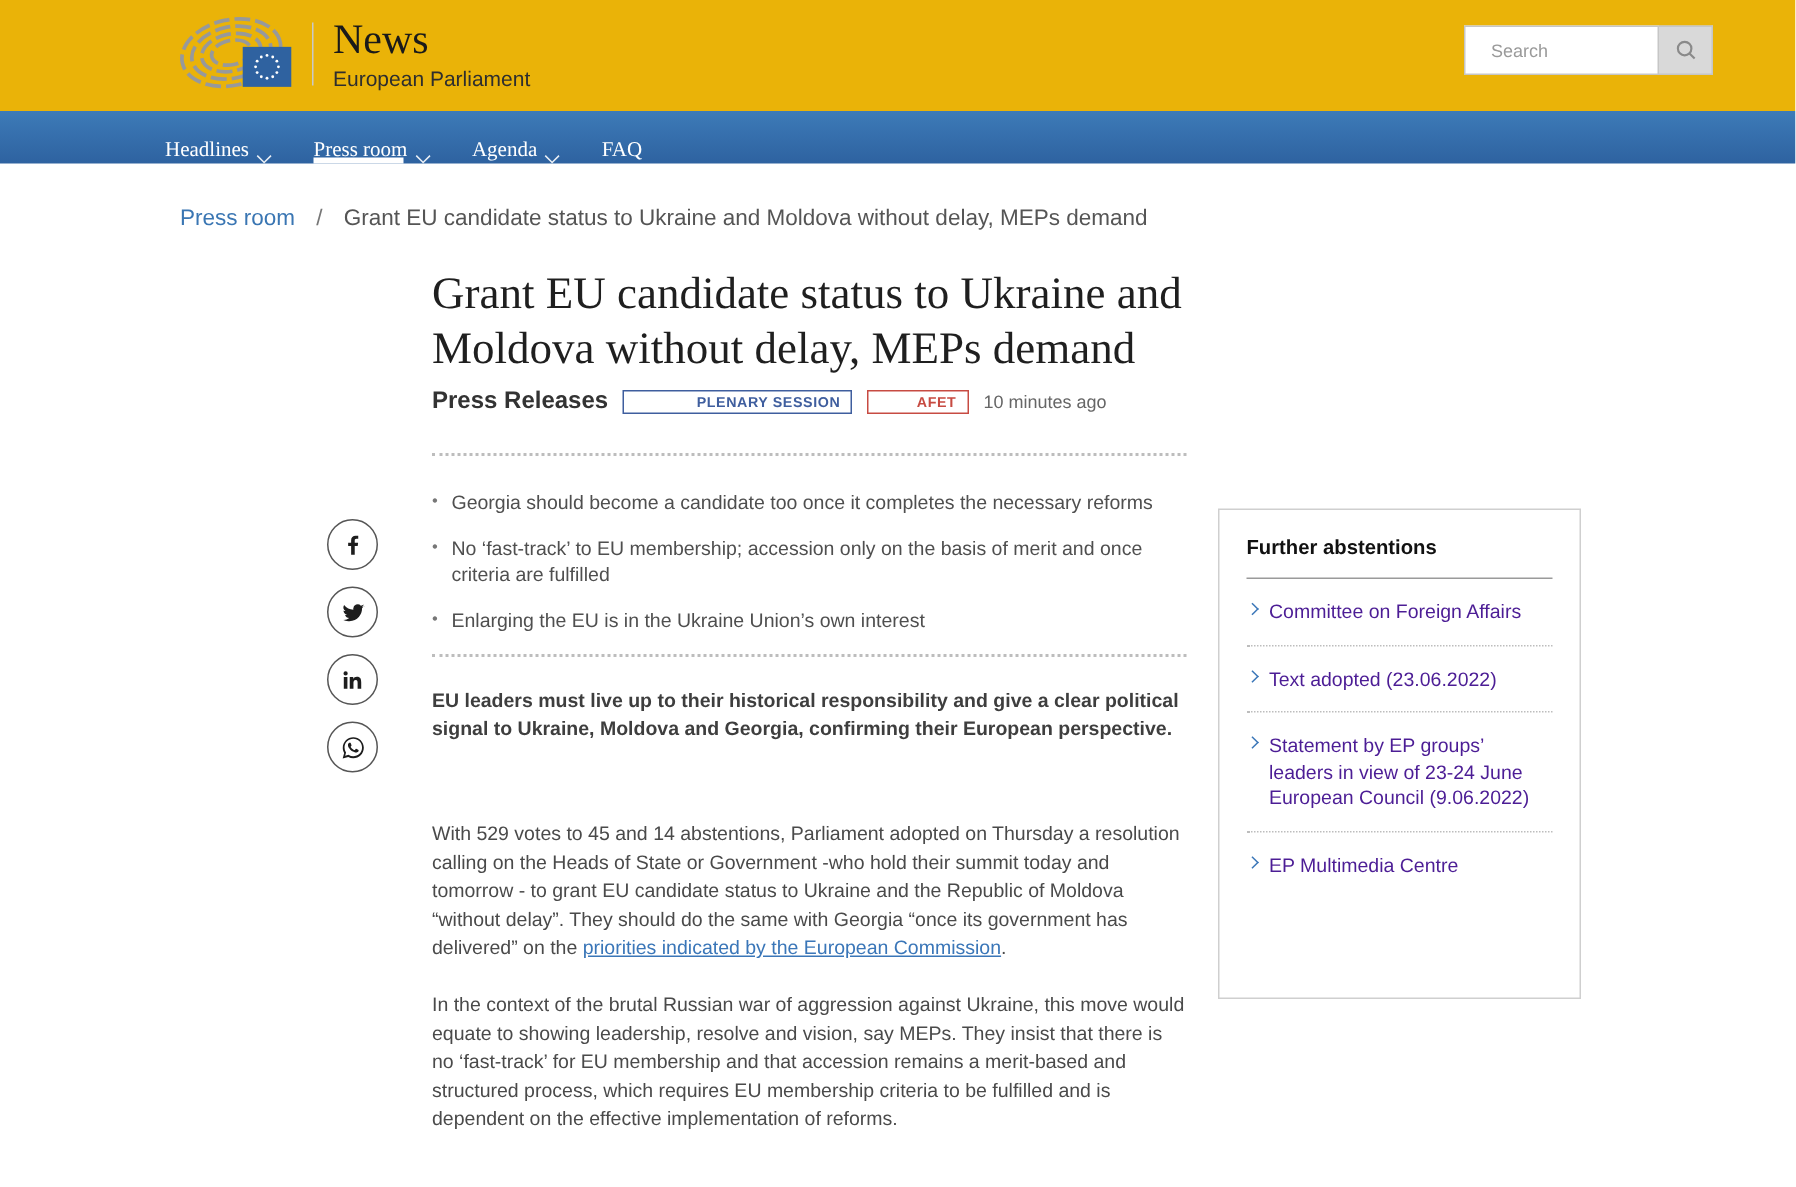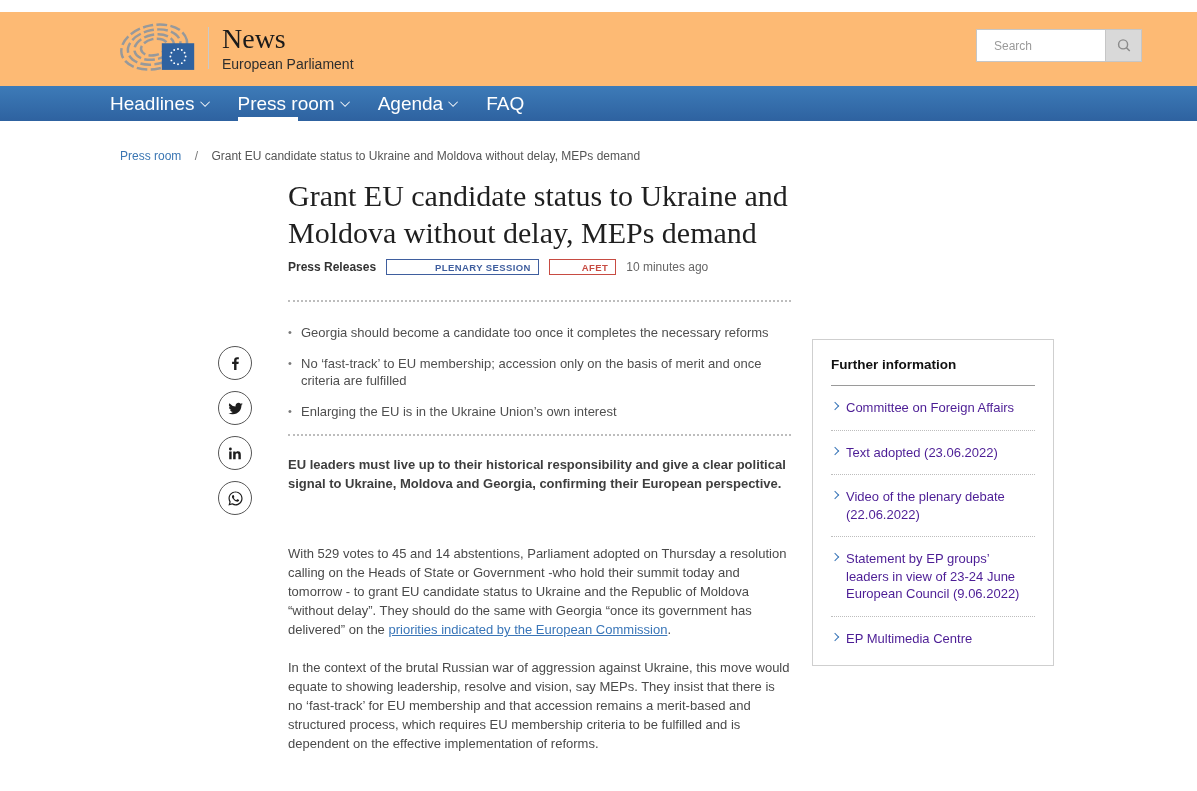--- a/index.html
+++ b/index.html
@@ -1,60 +1,60 @@
 <!DOCTYPE html>
 <html><head>
 <meta charset="utf-8">
 <style>
   * { margin:0; padding:0; box-sizing:border-box; }
   html,body { width:1197px; height:791px; overflow:hidden; background:#ffffff;
               font-family:"Liberation Sans", sans-serif; position:relative; }
 
   
-  .site-header { position:relative; height:74px; background:#fdba74;margin-top:12px; }
+  .site-header { position:relative; height:74px; background:#eab308; }
   .logo-wrap { position:absolute; left:118px; top:8px; display:flex; align-items:center; }
   .ep-logo { width:80px; height:56px; }
   .header-divider { width:1px; height:42px; background:#c9c9c9; margin:0 13px 0 10px; }
   .site-title { font-family:"Liberation Serif", serif; font-size:28px; color:#1a1a1a; line-height:1.05; }
   .site-subtitle { font-size:14px; color:#2e2e2e; margin-top:3px; }
   .search-box { position:absolute; right:55px; top:17px; display:flex; height:33px; }
   .search-input { width:130px; height:33px; border:1px solid #c6c6c6; padding:0 17px;
                   font-size:12px; color:#555; outline:none; }
   .search-input::placeholder { color:#9a9a9a; }
   .search-btn { width:36px; height:33px; background:#d9d9d9; border:1px solid #c6c6c6;
                 border-left:none; display:flex; align-items:center; justify-content:center; cursor:pointer; }
 
   
   .main-nav { height:35px; background:linear-gradient(#3d7bb8,#2e62a0); }
   .main-nav ul { list-style:none; display:flex; height:100%; padding-left:96px; }
   .main-nav li { height:100%; }
-  .main-nav a { position:relative; display:flex; align-items:center; gap:8px; height:100%;
-                padding:0 14px; color:#fff; font-size:19px; text-decoration:none; }
+  .main-nav a { position:relative; display:flex; align-items:flex-end; gap:8px; height:100%;
+                padding:0 14px; color:#fff; font-size:14px; text-decoration:none;font-family:Liberation Serif, serif; }
   .chev { width:7px; height:7px; border-left:1.5px solid rgba(255,255,255,.9);
           border-bottom:1.5px solid rgba(255,255,255,.9); transform:rotate(-45deg) translateY(-2px); }
   .main-nav a.active::after { content:""; position:absolute; left:14px; width:60px; bottom:0;
           height:4px; background:#fff; }
 
   
-  .breadcrumb { margin:28px 0 0 120px; font-size:12px; color:#555; }
+  .breadcrumb { margin:28px 0 0 120px; font-size:15px; color:#555; }
   .breadcrumb a { color:#3a76b3; text-decoration:none; }
   .breadcrumb .sep { margin:0 10px; color:#777; }
 
   
   .social-col { position:absolute; left:218px; top:346px; display:flex; flex-direction:column; gap:11px; }
   .social-btn { width:34px; height:34px; border:1.5px solid #565656; border-radius:50%;
                 display:flex; align-items:center; justify-content:center; background:#fff; cursor:pointer; }
   .social-btn svg { width:17px; height:17px; fill:#1d1d1d; }
 
   
   .article { position:absolute; left:288px; top:177px; width:503px; }
   .article h1 { font-family:"Liberation Serif", serif; font-weight:400;
                 font-size:30px; line-height:37px; color:#1f1f1f; }
   .meta { display:flex; align-items:center; gap:10px; margin-top:8px; }
-  .category { font-weight:bold; font-size:12px; color:#333;text-align:right; }
+  .category { font-weight:bold; font-size:16px; color:#333;text-align:right; }
   .badge { font-size:9.5px; font-weight:bold; letter-spacing:.4px; padding:2px 7px 1px;
            border:1px solid; background:#fff; }
   .badge.plenary { color:#3f5e9e; border-color:#3f5e9e;padding-left:48px; }
   .badge.afet { color:#c74b42; border-color:#c74b42;padding-left:32px; }
   .timestamp { font-size:12px; color:#666; }
   .dotted-rule { border:none; border-top:2px dotted #bdbdbd; margin-top:25px; }
   .bullets { list-style:none; margin-top:22px; }
   .bullets li { position:relative; padding-left:13px; font-size:13px; line-height:17px;
                 color:#4f4f4f; margin-bottom:14px; }
   .bullets li::before { content:"•"; position:absolute; left:0; top:0; color:#777; font-size:11px; }
@@ -201,30 +201,27 @@
   <hr class="dotted-rule second">
 
   <p class="lead">EU leaders must live up to their historical responsibility and give a clear political signal to Ukraine, Moldova and Georgia, confirming their European perspective.</p>
 
   <p class="body-text para1"><span>With 529 votes to 45 and 14 abstentions, Parliament adopted on Thursday a resolution calling on the Heads of State or Government -who hold their summit today and tomorrow - to grant EU candidate status to Ukraine and the Republic of Moldova “without delay”. They should do the same with Georgia “once its government has delivered” on the </span><a href="#" class="inline-link">priorities indicated by the European Commission</a><span>.</span></p>
 
   <p class="body-text para2">In the context of the brutal Russian war of aggression against Ukraine, this move would equate to showing leadership, resolve and vision, say MEPs. They insist that there is no ‘fast-track’ for EU membership and that accession remains a merit-based and structured process, which requires EU membership criteria to be fulfilled and is dependent on the effective implementation of reforms.</p>
 </main>
 
 <aside class="further-info">
-  <h2>Further information</h2>
+  <h2>Further abstentions</h2>
   <hr class="solid-rule">
   <a href="#" class="fi-link">
     <span class="fi-chev"></span>
     <span>Committee on Foreign Affairs</span></a>
   <a href="#" class="fi-link">
     <span class="fi-chev"></span>
     <span>Text adopted (23.06.2022)</span></a>
-  <a href="#" class="fi-link">
-    <span class="fi-chev"></span>
-    <span>Video of the plenary debate (22.06.2022)</span></a>
   <a href="#" class="fi-link">
     <span class="fi-chev"></span>
     <span>Statement by EP groups’ leaders in view of 23-24 June European Council (9.06.2022)</span></a>
   <a href="#" class="fi-link">
     <span class="fi-chev"></span>
     <span>EP Multimedia Centre</span></a>
 </aside>
 
 </body></html>

